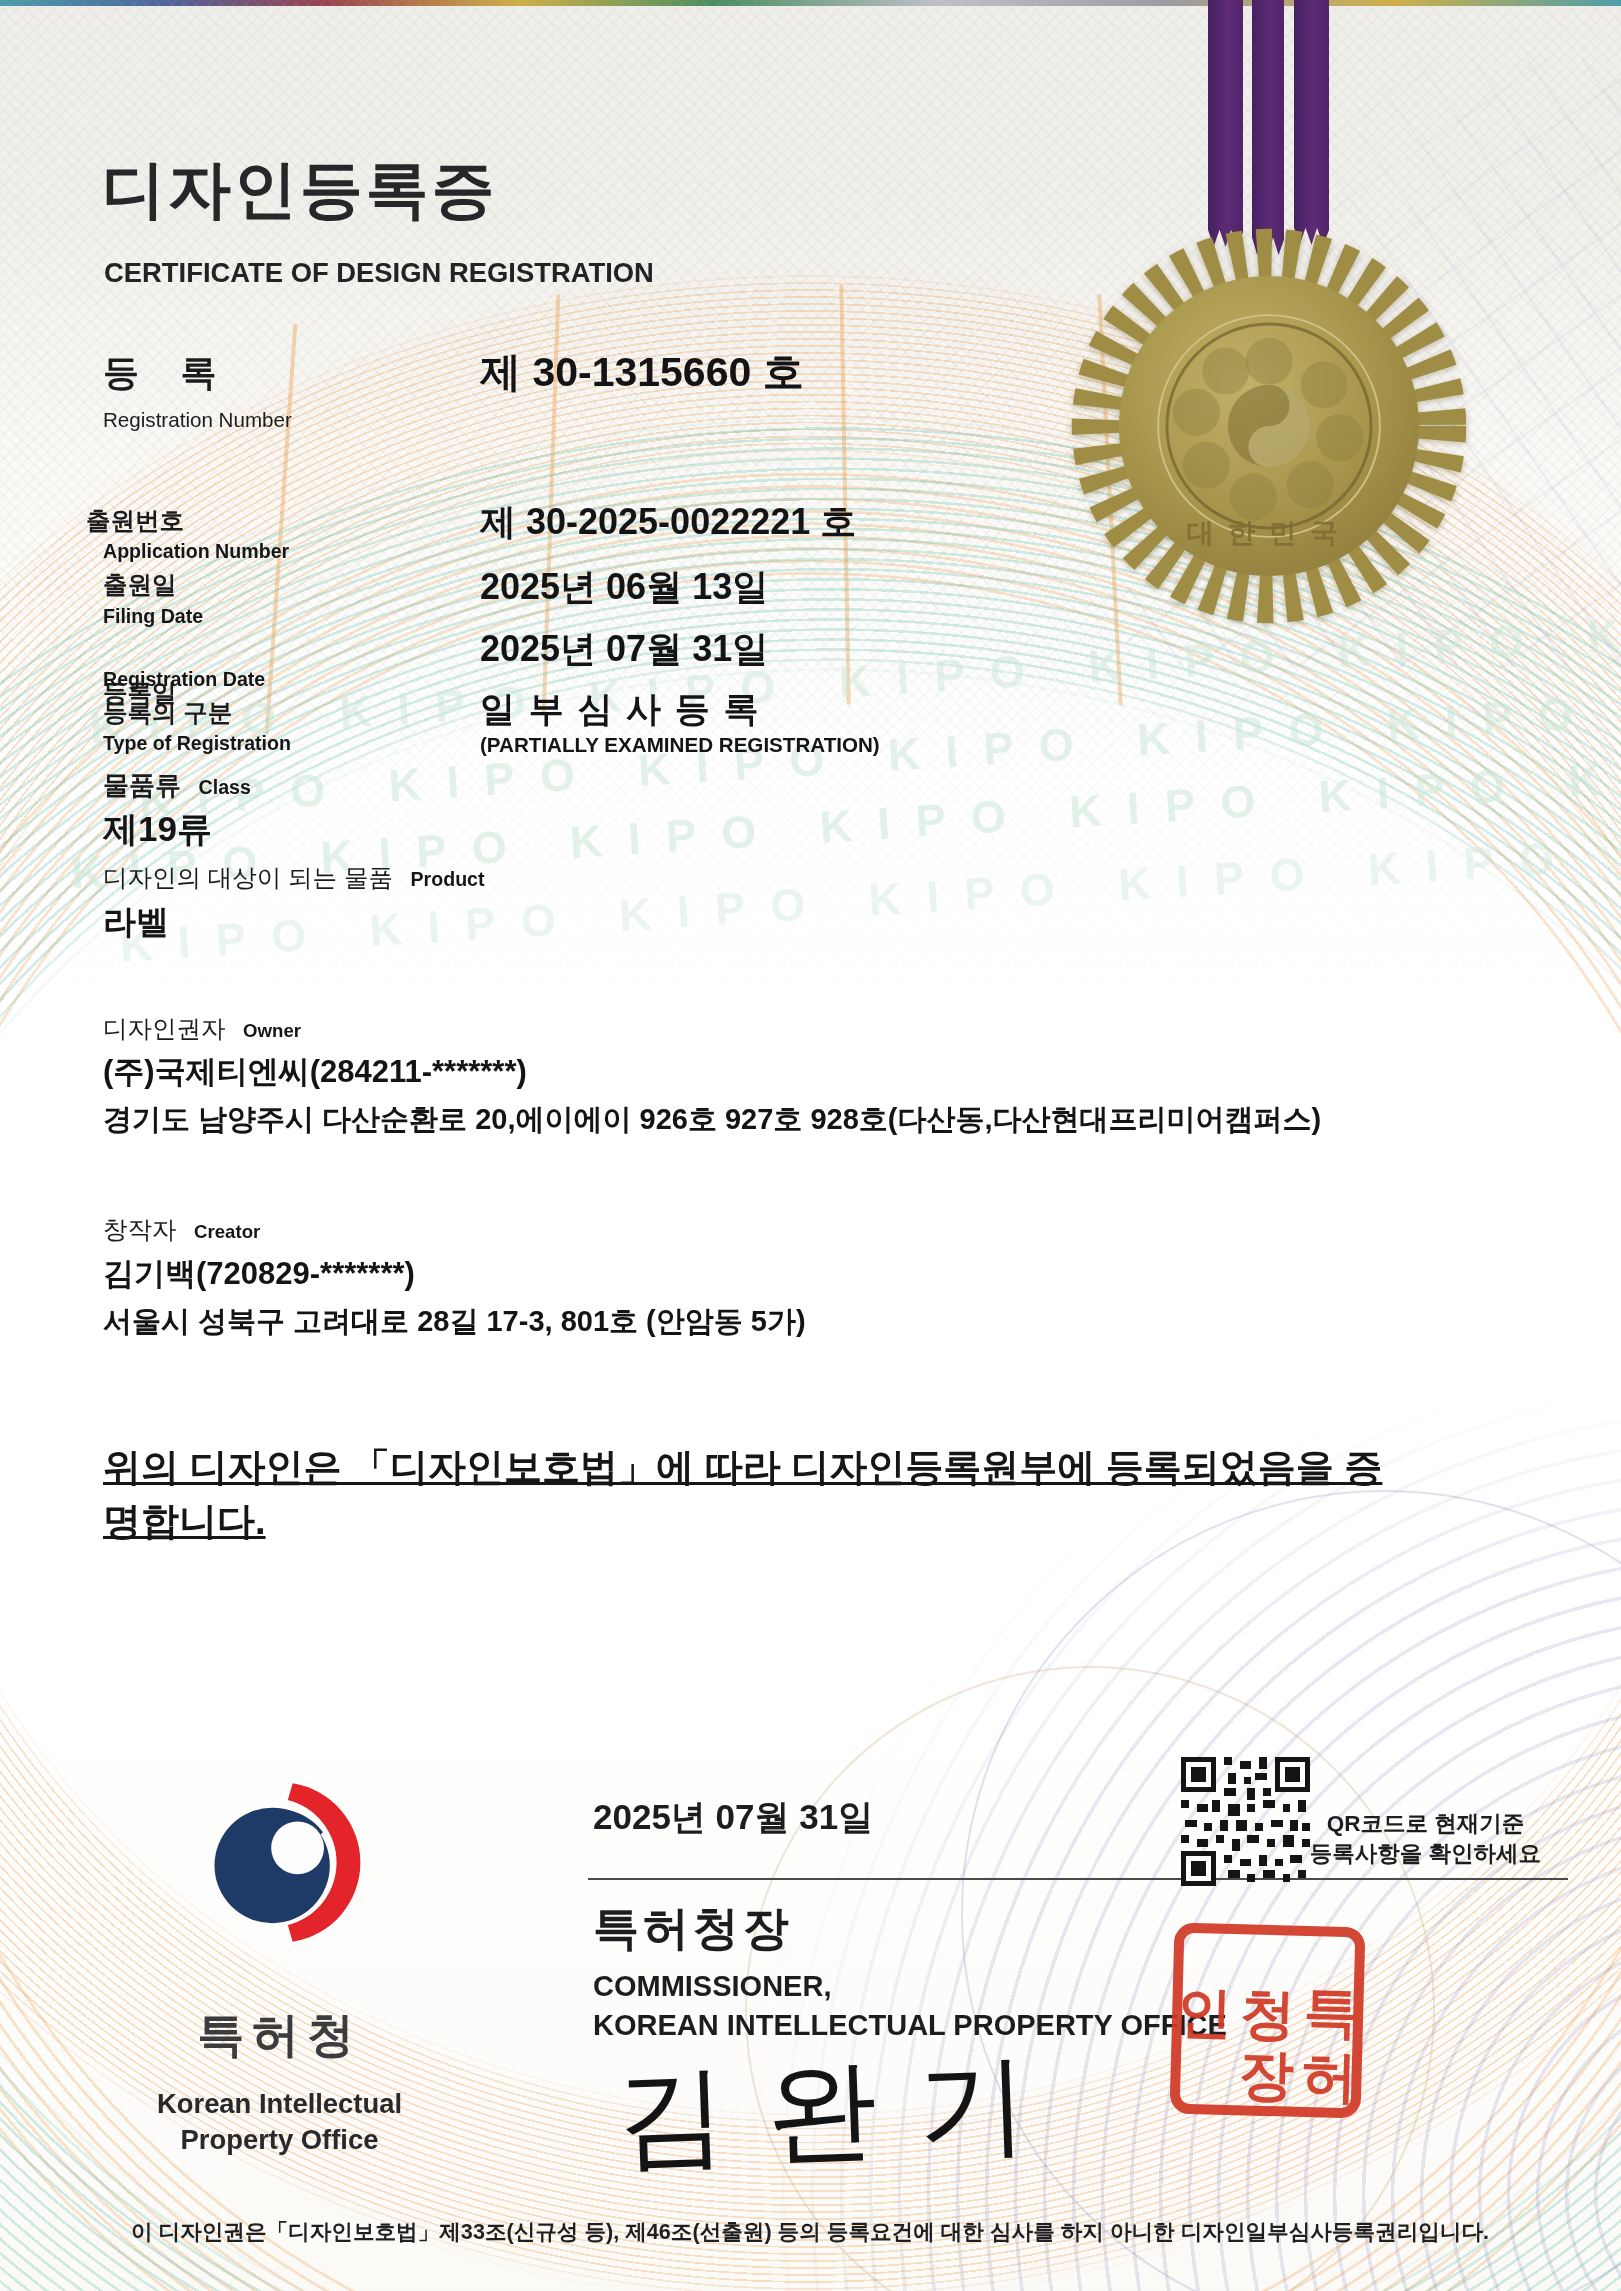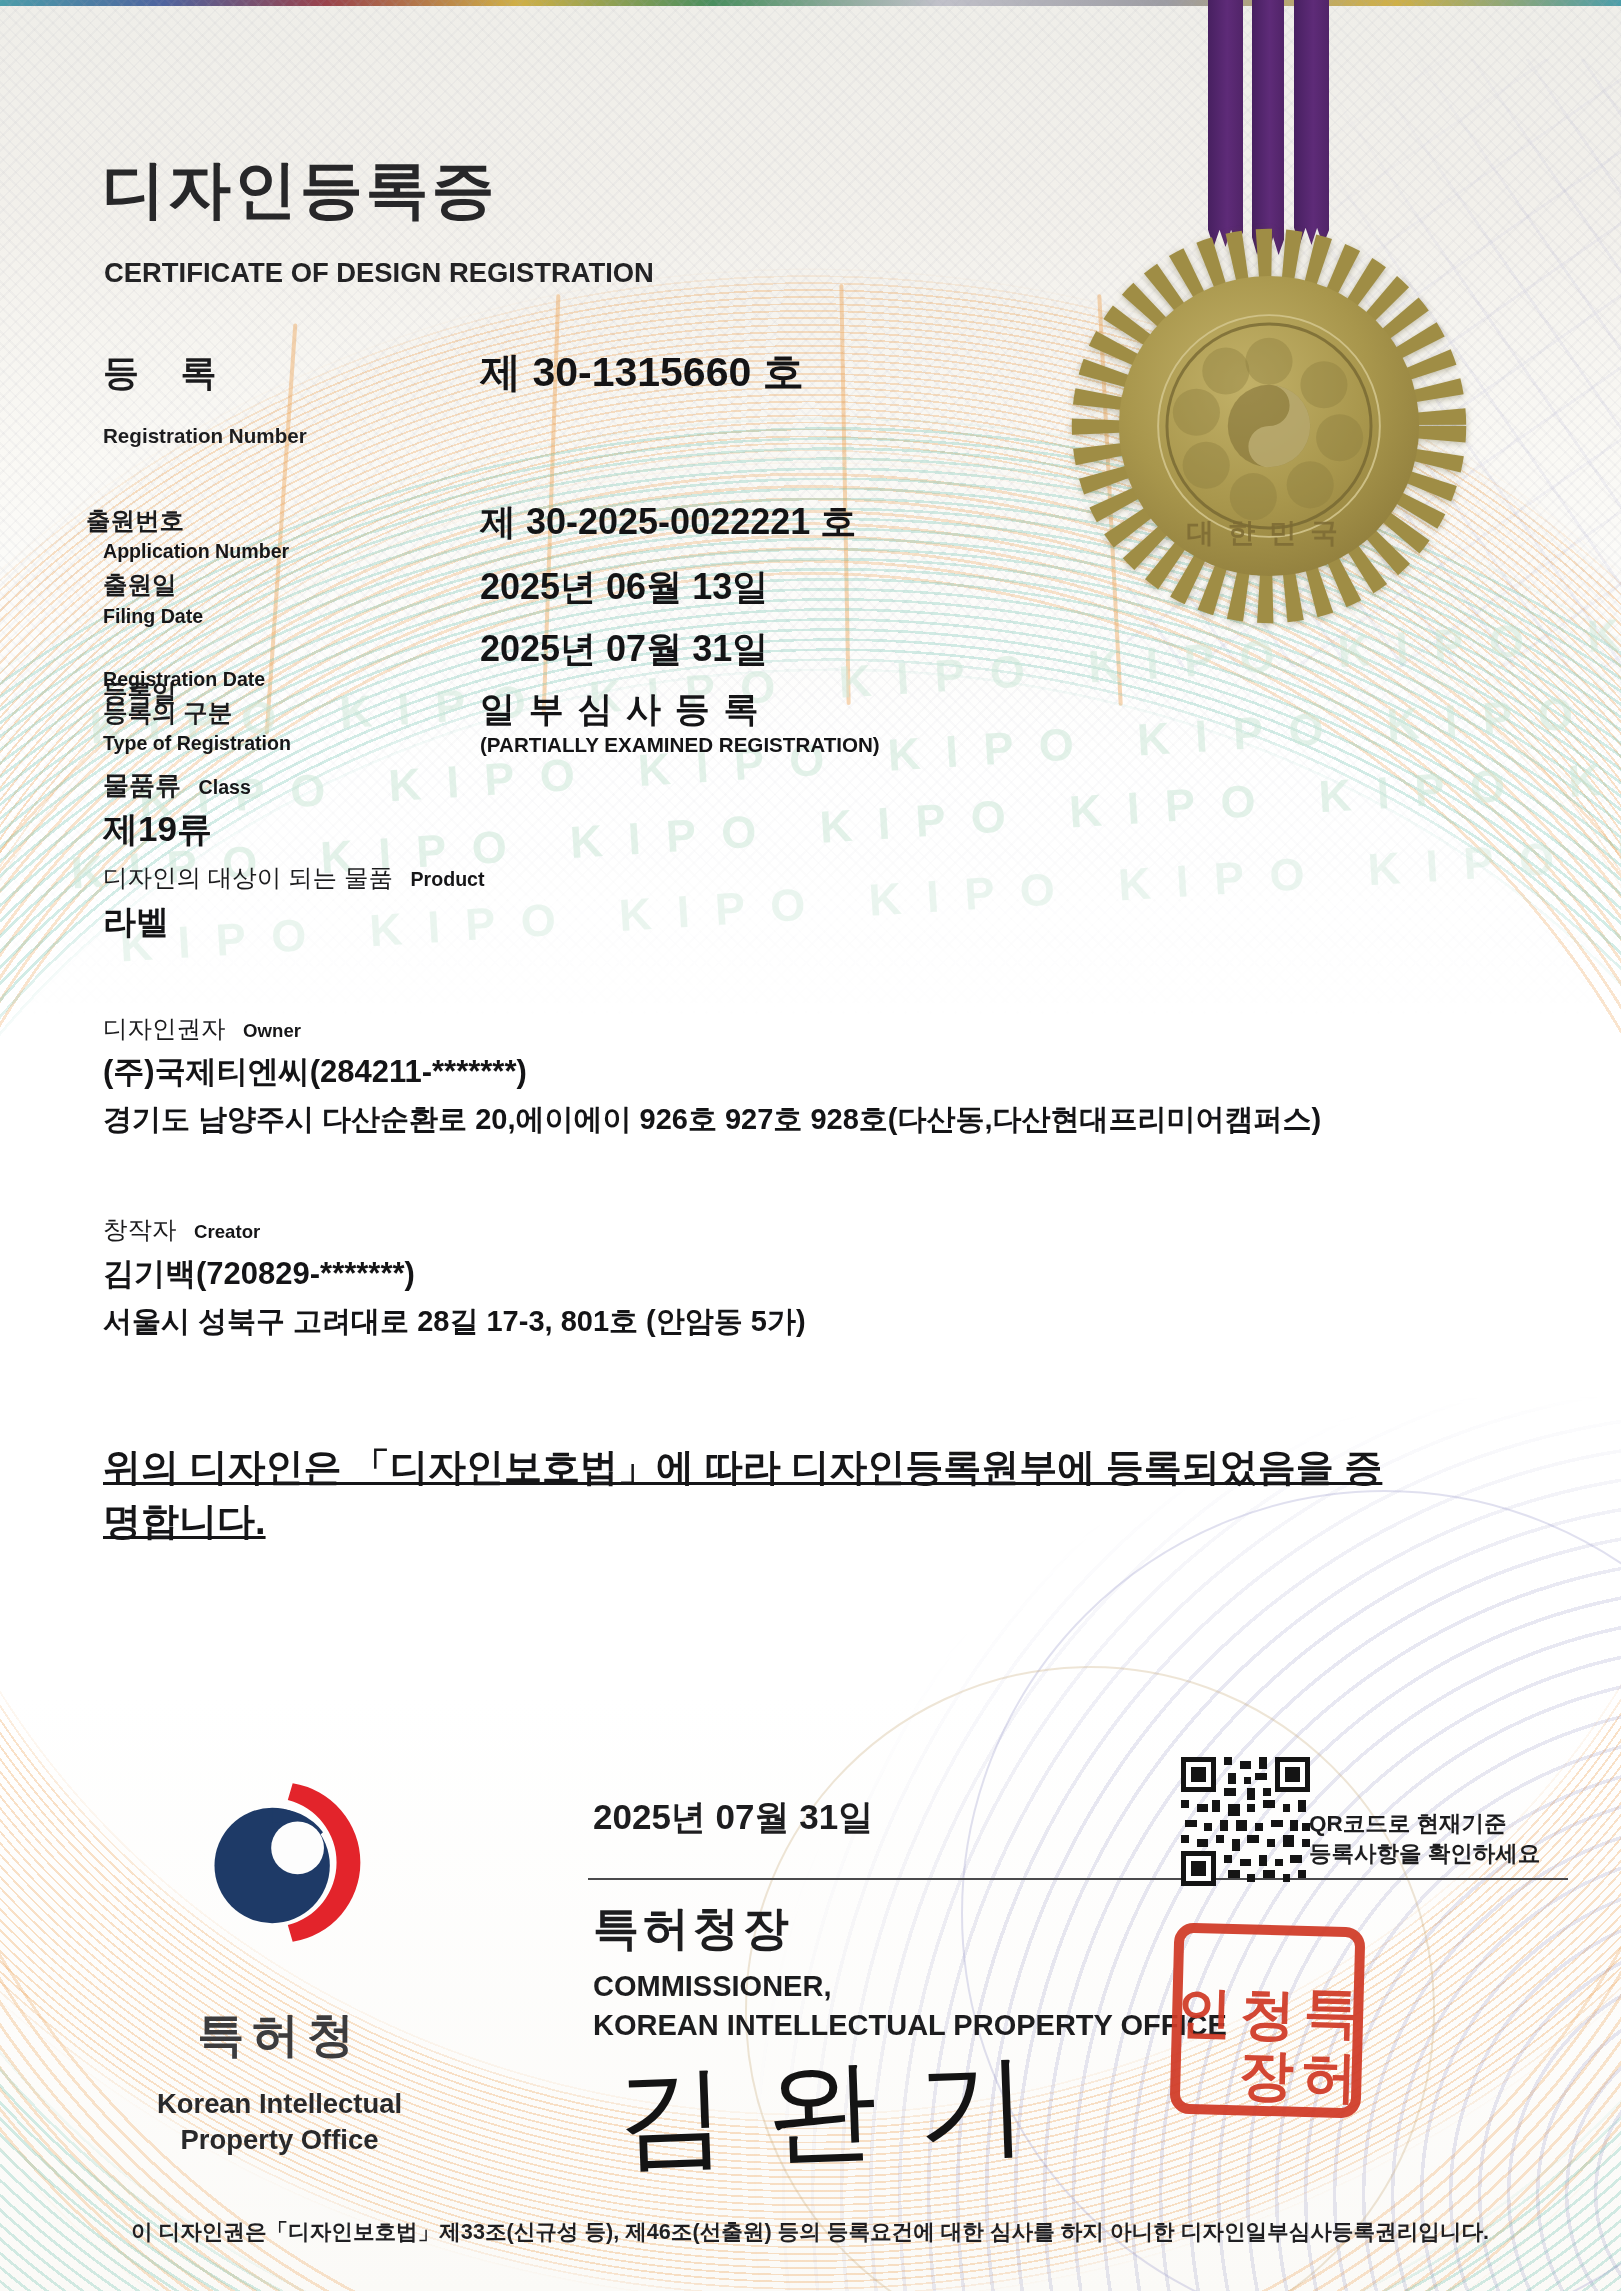--- a/index.html
+++ b/index.html
@@ -45,31 +45,31 @@
   .seal{left:1061px;top:218px;width:416px;height:416px;z-index:3;
     filter:drop-shadow(0 2.9px 3.9px rgba(90,80,30,.35));}
   
   .t{white-space:nowrap;z-index:5;}
   .title-ko{left:102px;top:147px;font-size:63px;font-weight:bold;letter-spacing:2.9px;color:#272729;}
   .title-en{left:104px;top:257px;font-size:27.4px;font-weight:bold;color:#232325;}
   .lblrow{display:flex;align-items:baseline;gap:17.6px;z-index:5;position:absolute;}
   .lk{font-weight:bold;color:#1b1b1d;}
   .le{font-weight:bold;color:#161618;}
   .big-lbl{font-size:36px;font-weight:bold;letter-spacing:15.7px;color:#1b1b1d;}
-  .sub-lbl{font-size:20.6px;font-weight:bold;margin-top:16px;}
+  .sub-lbl{font-size:20.6px;font-weight:normal;}
   .val{font-weight:bold;color:#141416;}
   .stmt{z-index:5;position:absolute;width:1313px;white-space:normal;font-weight:bold;color:#161618;text-decoration:underline;}
   .sig{left:616px;top:2037px;font-size:110px;letter-spacing:41px;color:#141414;
        transform:rotate(-2deg);font-weight:normal;z-index:6;}
   .stamp{left:1172px;top:1925px;width:171px;height:171px;border:10.8px solid #d03a26;border-radius:19.6px;
     transform:rotate(1.5deg);display:flex;align-items:center;justify-content:center;z-index:6;opacity:.93;}
   .stamp-inner{writing-mode:vertical-rl;font-size:55px;font-weight:bold;color:#d03a26;line-height:1.15;
     height:143px;letter-spacing:5.9px;}
   .qr{left:1181px;top:1757px;width:129px;height:129px;z-index:5;}
-  .qr-cap{left:1309px;top:1809px;width:233px;text-align:left;font-size:22.5px;font-weight:bold;
+  .qr-cap{left:1309px;top:1809px;width:233px;text-align:center;font-size:22.5px;font-weight:bold;
     line-height:1.35;z-index:5;white-space:normal;}
   .rule{left:588px;top:1878px;width:980px;height:2px;background:#4a4a4c;z-index:5;}
   .logo-ko{left:147px;top:2004px;width:265px;text-align:center;font-size:47px;font-weight:bold;
     letter-spacing:7.8px;color:#3c3c3e;z-index:5;}
   .logo-en{left:108px;top:2086px;width:343px;text-align:center;font-size:27.4px;font-weight:bold;
     color:#29292b;line-height:1.3;z-index:5;white-space:normal;}
   .footer{left:75px;top:2217px;width:1470px;text-align:center;font-size:21.6px;font-weight:600;
     color:#1f1f22;z-index:5;white-space:nowrap;}
 </style>
 </head>

